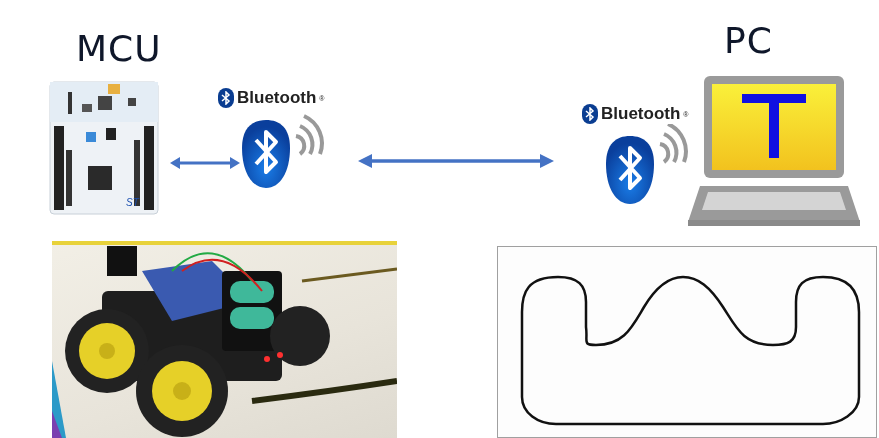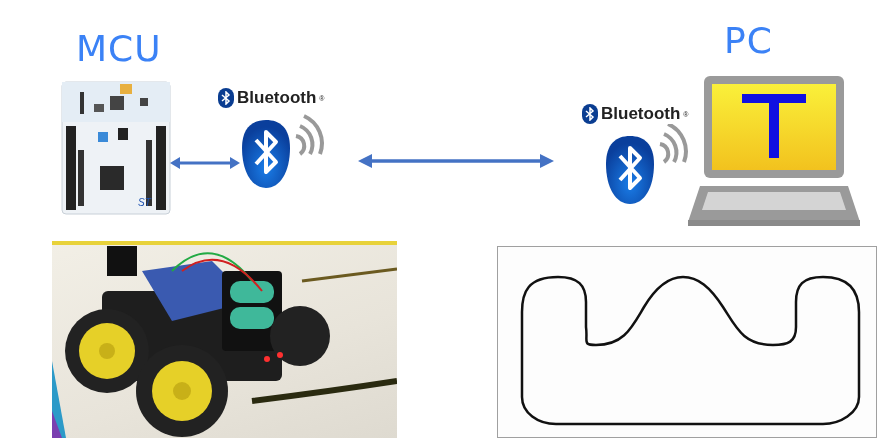--- a/index.html
+++ b/index.html
@@ -1,28 +1,28 @@
 <!DOCTYPE html>
 <html><head>
 <meta charset="utf-8">
 <style>
   html,body{margin:0;padding:0;background:#fff;}
   body{width:879px;height:438px;position:relative;overflow:hidden;font-family:"DejaVu Sans",sans-serif;}
   .abs{position:absolute;}
-  .title{font-size:36px;color:#3b82f6;font-weight:normal;letter-spacing:1px;}
+  .title{font-size:36px;color:#0f172a;font-weight:normal;letter-spacing:1px;}
   .bt-logo{display:flex;align-items:center;gap:3px;font-family:"Liberation Sans",sans-serif;font-weight:bold;font-size:17px;color:#222;}
   .bt-logo .badge{width:16px;height:20px;border-radius:8px;background:#0a3d91;display:inline-flex;align-items:center;justify-content:center;}
   .bt-logo sup{font-size:7px;font-weight:normal;}
 </style>
 </head>
 <body>
 
 <div class="abs title" style="left:76px;top:28px;">MCU</div>
 
-<div class="abs" style="left:60px;top:80px;width:112px;height:136px;">
+<div class="abs" style="left:48px;top:80px;width:112px;height:136px;">
   <svg width="112" height="136" viewBox="0 0 112 136">
     <rect x="2" y="2" width="108" height="132" rx="4" fill="#eef2f6" stroke="#c8d0d8"></rect>
     <rect x="2" y="2" width="108" height="40" fill="#e4edf5"></rect>
     <rect x="6" y="46" width="10" height="84" fill="#222"></rect>
     <rect x="18" y="70" width="6" height="56" fill="#333"></rect>
     <rect x="96" y="46" width="10" height="84" fill="#222"></rect>
     <rect x="86" y="60" width="6" height="66" fill="#333"></rect>
     <rect x="60" y="4" width="12" height="10" fill="#e8b040"></rect>
     <rect x="50" y="16" width="14" height="14" fill="#444"></rect>
     <rect x="38" y="52" width="10" height="10" fill="#3a8ad8"></rect>

